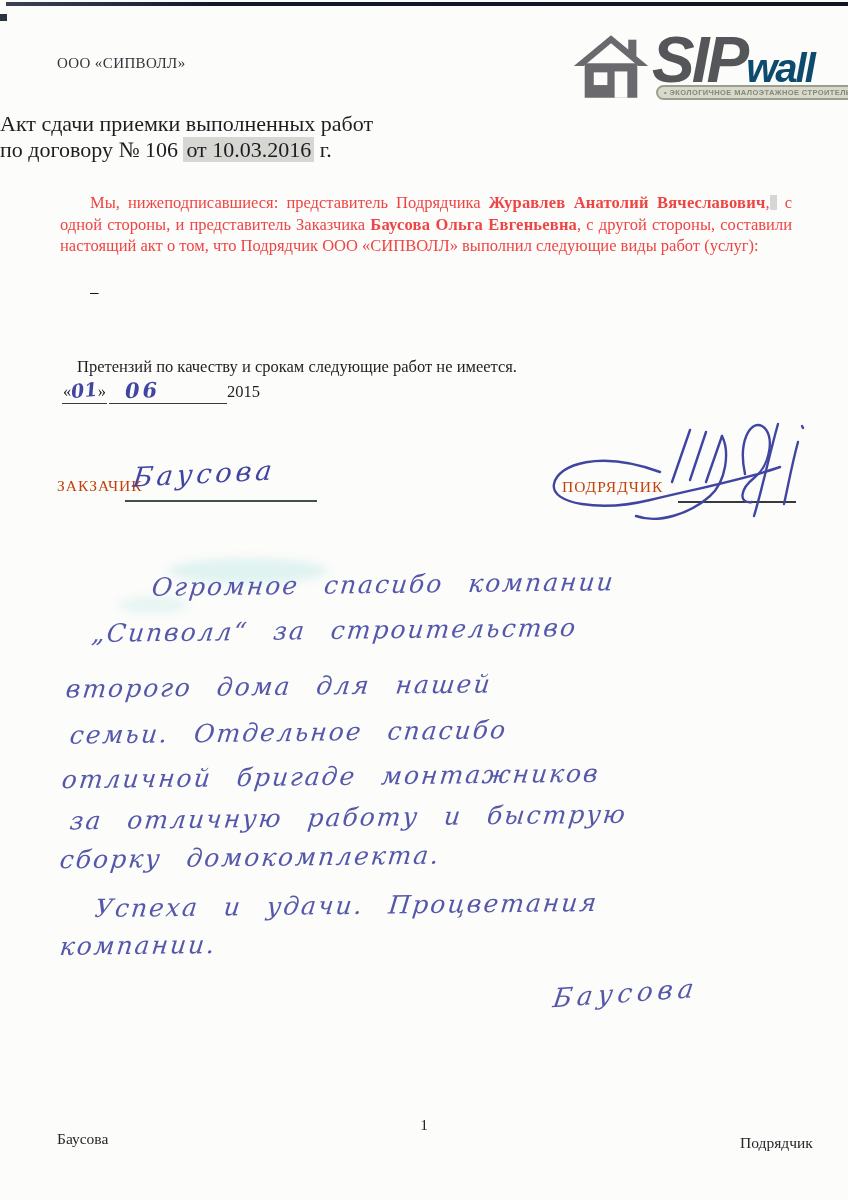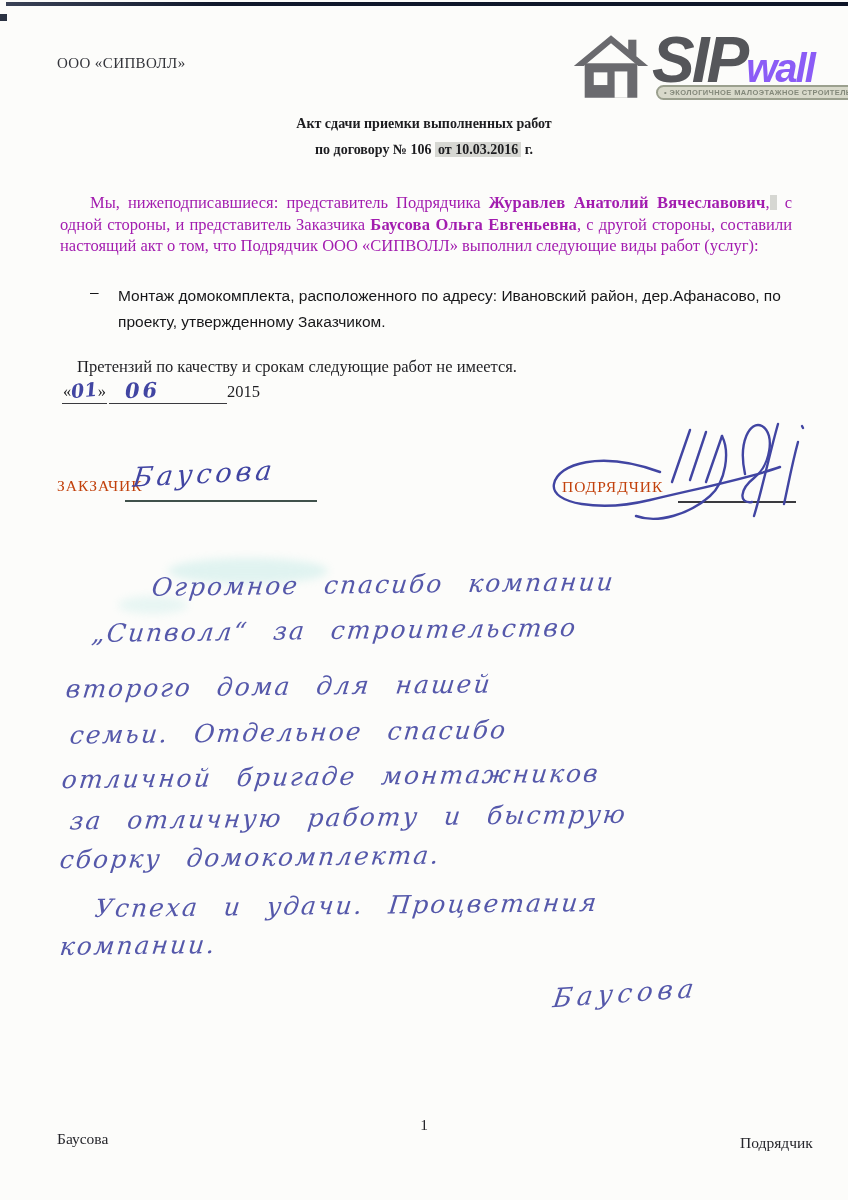--- a/index.html
+++ b/index.html
@@ -17,31 +17,31 @@
 
   
   .company{top:55px;left:57px;font-size:15px;color:#33343a;letter-spacing:.4px;}
 
   
   .logo{top:28px;left:572px;width:250px;height:80px;display:flex;align-items:flex-start;}
   .logo-house{margin-top:4px;flex:0 0 auto;}
   .logo-text{margin-left:2px;display:flex;flex-direction:column;align-items:flex-start;}
   .logo-brand{font-family:"Liberation Sans",sans-serif;font-style:italic;line-height:1;white-space:nowrap;}
   .logo-sip{font-size:64px;font-weight:bold;color:#55565a;letter-spacing:-3px;}
-  .logo-wall{font-size:40px;font-weight:600;color:#8b5cf6;letter-spacing:-2px;margin-top:40px;}
+  .logo-wall{font-size:40px;font-weight:600;color:#0c4a6e;letter-spacing:-2px;margin-top:40px;}
   .logo-tagline{margin-top:-7px;margin-left:4px;border:2px solid #9ba08e;border-radius:9px;
     background:#d8d9ca;color:#83887a;font-family:"Liberation Sans",sans-serif;
     font-size:7.5px;font-weight:bold;letter-spacing:.4px;padding:1px 6px;white-space:nowrap;}
 
   
-  .title{top:111px;left:0;width:848px;text-align:center;font-weight:bold;font-size:14px;line-height:26px;color:#1d1d20;}
+  .title{top:111px;left:0;width:848px;text-align:left;font-weight:normal;font-size:22px;line-height:26px;color:#1d1d20;}
   .title .hl{background:#d6d7d2;padding:0 3px;margin-top:28px;}
 
   
-  .para{top:192px;left:60px;width:732px;font-size:16.5px;line-height:21.5px;text-align:justify;text-indent:30px;color:#a21caf;}
+  .para{top:192px;left:60px;width:732px;font-size:16.5px;line-height:21.5px;text-align:justify;text-indent:30px;color:#ef4444;}
   .para b{letter-spacing:.2px;}
   .gray-artifact{display:inline-block;width:7px;height:15px;background:#d6d7d2;vertical-align:-2px;}
 
   
   .bullet-marker{top:283px;left:90px;font-family:"Liberation Sans",sans-serif;font-size:15.5px;color:#161618;}
   .bullet-text{top:283px;left:118px;width:676px;font-family:"Liberation Sans",sans-serif;
     font-size:15.5px;line-height:26px;color:#161618;}
 
   
   .claims{top:357px;left:77px;font-size:16.5px;color:#1e1e22;}
@@ -104,21 +104,20 @@
   <div class="abs title">
     <div>Акт сдачи приемки выполненных работ</div>
     <div><span>по договору № 106 </span><span class="hl">от  10.03.2016</span><span> г.</span></div>
   </div>
 
   <div class="abs para">
     <span>Мы, нижеподписавшиеся: представитель Подрядчика </span><b>Журавлев Анатолий Вячеславович</b><span>,</span><span class="gray-artifact"></span><span> с одной стороны, и представитель Заказчика </span><b>Баусова Ольга Евгеньевна</b><span>, с другой стороны, составили настоящий акт о том, что Подрядчик ООО «СИПВОЛЛ» выполнил следующие виды работ (услуг):</span>
   </div>
 
   <div class="abs bullet-marker">–</div>
-  <div class="abs bullet-text">Монтаж домокомплекта, расположенного по адресу: Ивановский район, дер.Афанасово, по проекту, утвержденному Заказчиком.</div>
 
   <div class="abs claims">Претензий по качеству  и срокам следующие работ не имеется.</div>
   <div class="abs dateline">
     <span class="date-quoted"><span>«</span><span class="hand hand-day">01</span><span>»</span></span><span class="date-blank"><span class="hand hand-month">06</span></span><span>2015</span>
   </div>
 
   <div class="abs sig-label customer-label">ЗАКЗАЧИК</div>
   <div class="abs hand customer-sign">Баусова</div>
   <div class="abs customer-underline"></div>
 

